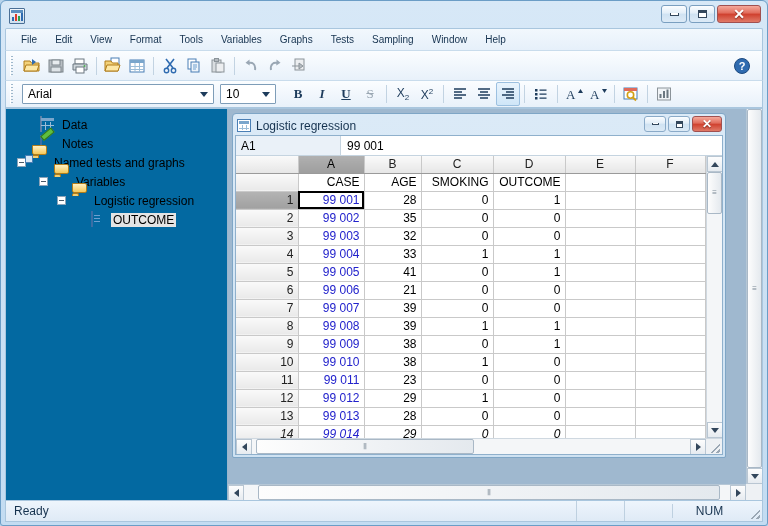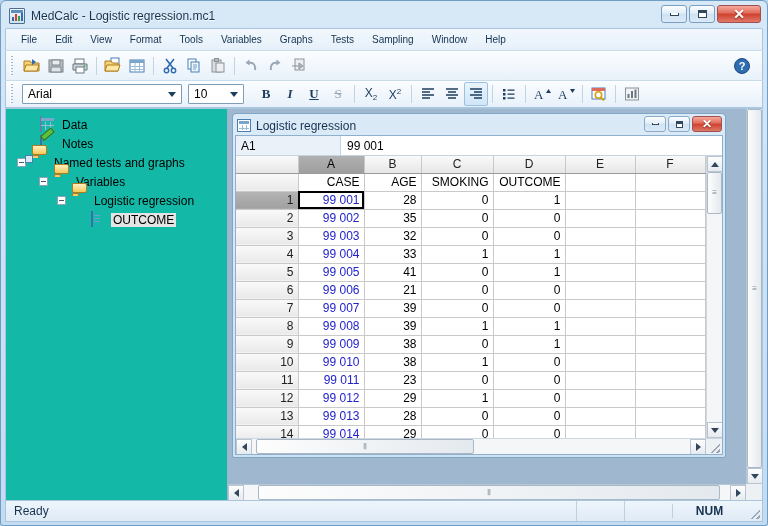--- a/index.html
+++ b/index.html
@@ -111,39 +111,39 @@
   .tb-text.strike { color:#9aa7b3; text-decoration: line-through; font-weight: normal;}
   .tb-text.sub { font-weight: normal; font-family:"Liberation Sans", sans-serif; font-size:12px; color:#1e3c5c;}
   .tb-text.sub sub, .tb-text.sub sup { font-size: 8px; }
 
   .combo {
     height: 20px; border: 1px solid #7e9db8; background: #fff;
     display:flex; align-items:center; position: relative;
     font-size: 12px; color:#000; padding-left: 5px; flex: 0 0 auto;
     border-radius: 1px;
   }
-  #font-combo { width: 160px; margin-left: 2px; align-items: center; }
+  #font-combo { width: 192px; margin-left: 2px; align-items: center; }
   #size-combo { width: 56px; margin-left: 6px; }
   .combo .arrow {
     position: absolute; right: 5px; top: 50%; margin-top: -2px;
     width: 0; height: 0; border-left: 4px solid transparent; border-right: 4px solid transparent;
     border-top: 5px solid #1e3c5c;
   }
 
   
   #client-area {
     flex: 1 1 auto; display: flex; position: relative;
     border: 1px solid #a9c6de;
     background: #ffffff;
     overflow: hidden;
   }
 
   
   #tree-panel {
-    width: 222px; flex: 0 0 222px; background:#14b8a6;
+    width: 222px; flex: 0 0 222px; background:#0369a1;
     border-right: 1px solid #9bb6cc;
     padding: 6px 0 0 0; overflow: hidden; position: relative;
   }
   .tree-row {
     display:flex; align-items:center; height: 19px; white-space: nowrap;
     font-size: 12px; color:#000; cursor: default; position: relative;
   }
   .tree-indent { flex: 0 0 auto; }
   .expander {
     width: 9px; height: 9px; border: 1px solid #8ba3b8; background:#fff;
@@ -292,21 +292,21 @@
     text-align: right; color:#222; border-right:1px solid #9a9a9a;
   }
   th.rowhdr.active-row { background: linear-gradient(to bottom,#b4b4b4,#a0a0a0); }
   td.num { text-align: right; }
   td.case { text-align: right; color:#2222cc; }
   td.varname { text-align: right; font-weight: bold; color:#000; }
   tr.varrow td { border-bottom: 1px solid #c9c9c9; }
   td.selected-cell {
     outline: 2px solid #000; outline-offset: -2px;
   }
-  tr.clip td, tr.clip th { height: 9px; }
+  tr.clip td, tr.clip th { height: 9px; font-style: italic; }
 
   
   .vsb {
     width: 16px; flex: 0 0 auto; background:#f0f0f0;
     border-left: 1px solid #cfd8e0; display:flex; flex-direction:column;
   }
   .hsb {
     height: 16px; flex: 0 0 auto; background:#f0f0f0;
     border-top: 1px solid #cfd8e0; display:flex; flex-direction:row; align-items:stretch;
   }
@@ -356,41 +356,40 @@
     border: 1px solid #a9c6de; border-top: none;
     font-size: 12px; color:#16324e;
     position: relative;
   }
   #status-text { padding-left: 8px; flex: 1 1 auto; }
   .status-pane {
     width: 48px; height: 100%; border-left: 1px solid #bed0e0; flex: 0 0 auto;
   }
   #status-num {
     width: 74px; border-left: 1px solid #bed0e0; flex: 0 0 auto;
-    display:flex; align-items:center; justify-content:center; font-size:12px;font-weight:bold;
+    display:flex; align-items:center; justify-content:center; font-size:12px;
   }
   #status-grip {
     width: 16px; height:100%; flex:0 0 auto; position:relative;
   }
 </style>
 </head>
 <body>
 
 <div id="app-window">
 
   <div id="title-bar">
     <div id="app-icon">
       <div class="bars">
           <i></i>
           <i></i>
           <i></i>
           <i></i>
         </div>
     </div>
-    <div id="title-text">MedCalc - Logistic regression.mc1</div>
     <div id="win-buttons">
       <div class="win-btn">
         <span class="glyph-min"></span>
       </div>
       <div class="win-btn">
         <span class="glyph-max"></span>
       </div>
       <div class="win-btn close">
         <span class="glyph-close">✕</span>
       </div>

